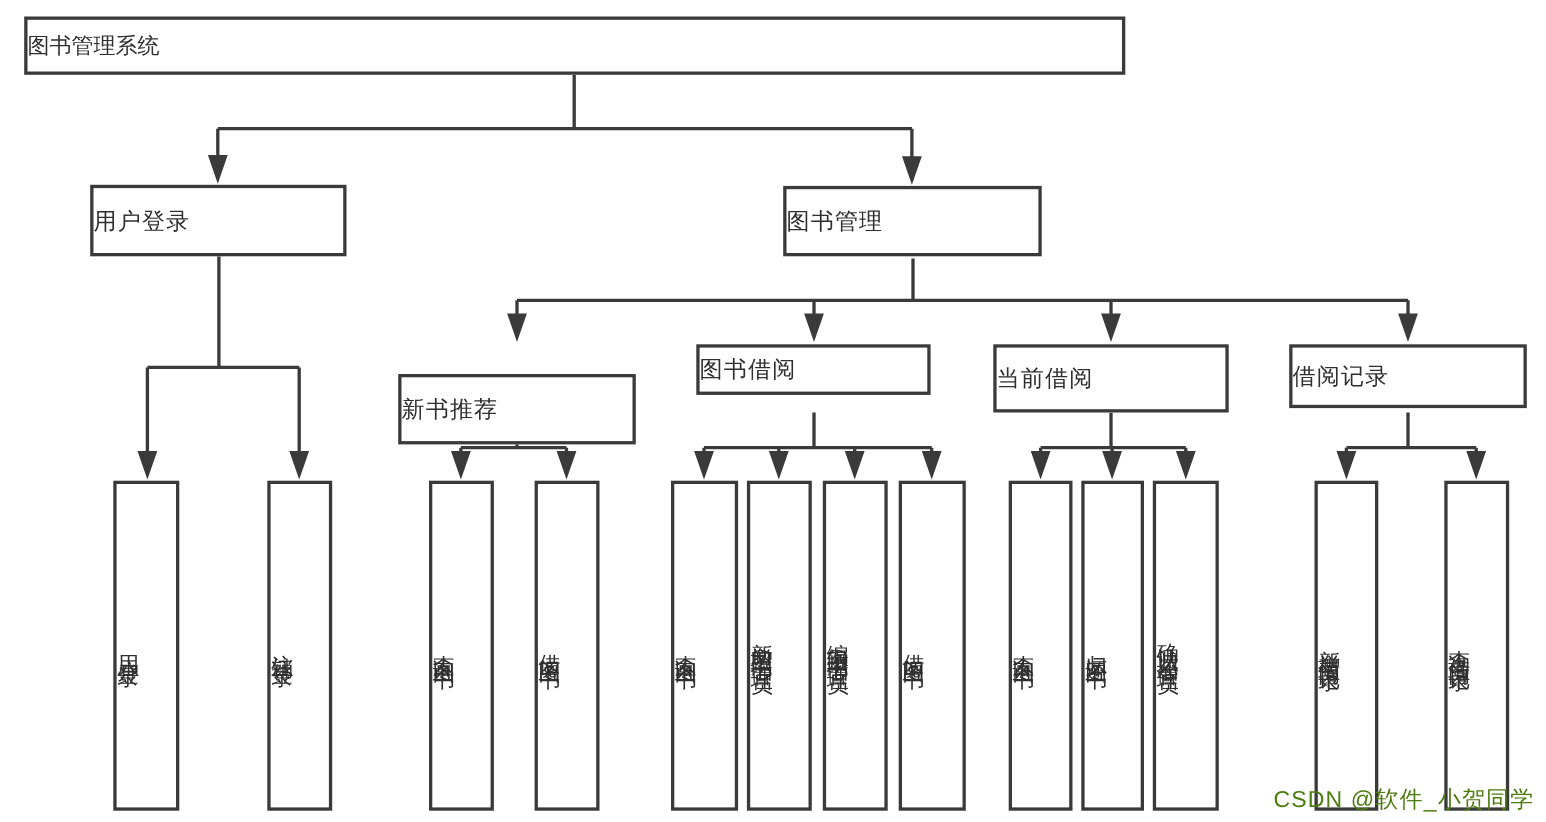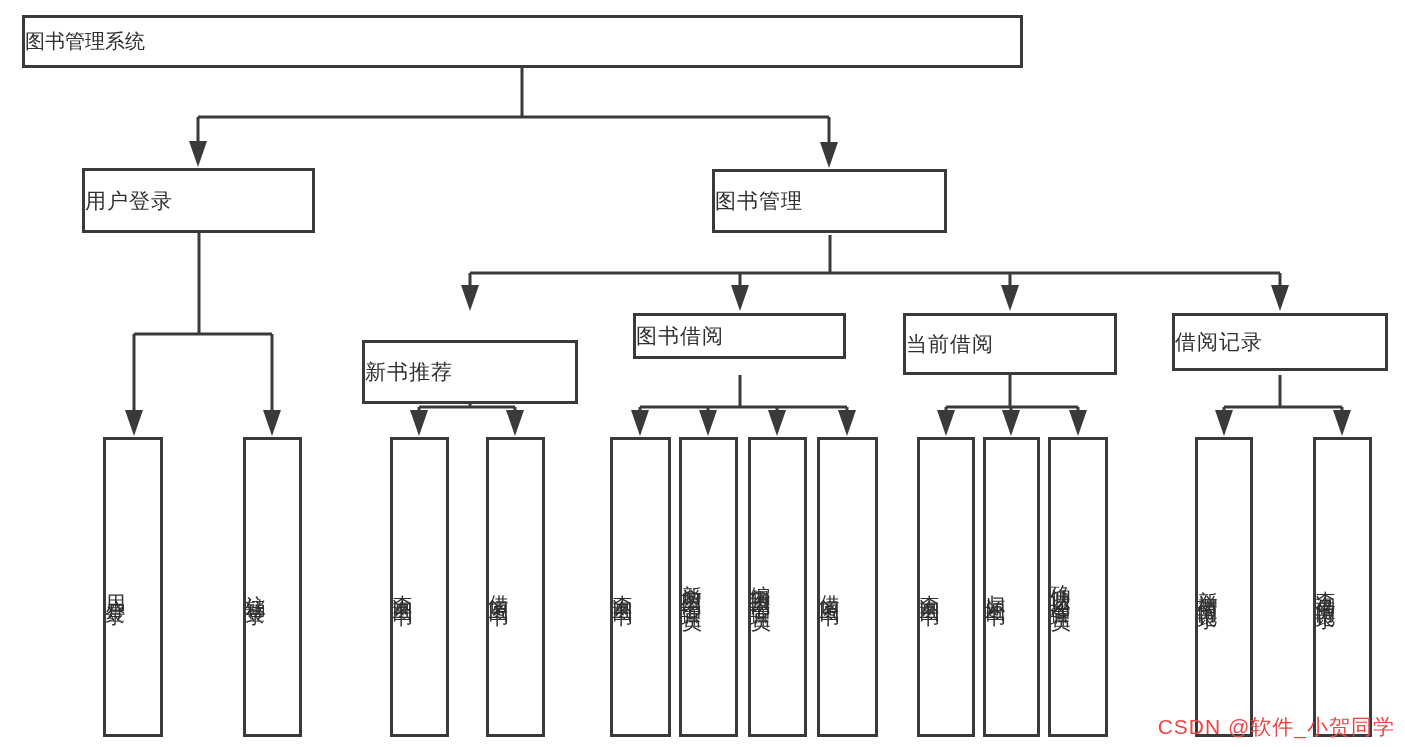--- a/index.html
+++ b/index.html
@@ -51,21 +51,21 @@
   .lf9  { left: 917px;  width: 58px; }
   .lf10 { left: 983px;  width: 57px; }
   .lf11 { left: 1048px; width: 60px; }
   .lf12 { left: 1195px; width: 58px; }
   .lf13 { left: 1313px; width: 59px; }
   .watermark {
     position: absolute;
     right: 10px;
     top: 713px;
     font-size: 21px;
-    color: #ef4444;
+    color: #4d7c0f;
     letter-spacing: 1px;
   }
 </style>
 </head>
 <body>
 
 <div class="canvas">
 
   <svg class="wires" viewBox="0 0 1405 747" xmlns="http://www.w3.org/2000/svg">
     <path fill="none" stroke="#3a3a3a" stroke-width="3" d="

